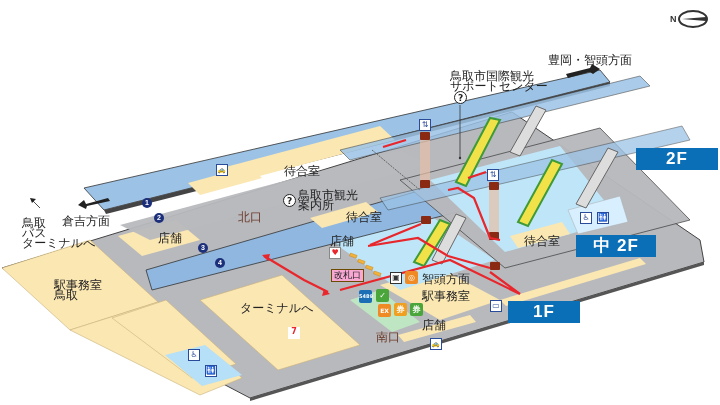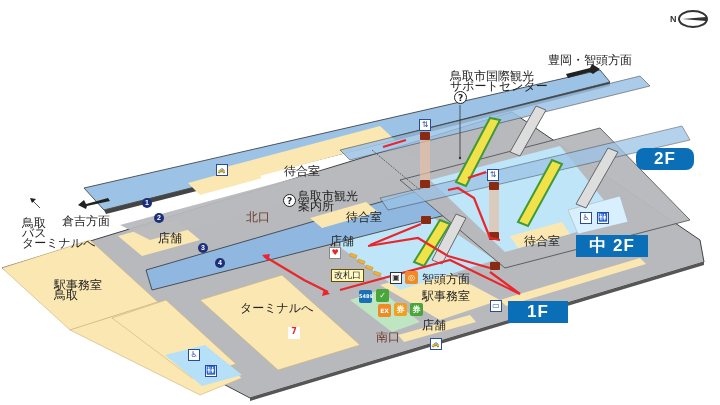--- a/index.html
+++ b/index.html
@@ -5,21 +5,21 @@
   html, body { margin:0; padding:0; background:#ffffff; }
   body { width:720px; height:405px; overflow:hidden; position:relative;
          font-family:"DejaVu Sans", "Liberation Sans", sans-serif; }
   #map { position:absolute; left:0; top:0; width:720px; height:405px; }
   .lbl { position:absolute; font-size:12px; color:#222; white-space:nowrap; line-height:10px; }
   .lbl.brown { color:#6b3b2a; }
   .lbl.multi { white-space:pre; }
   .floor-tag { position:absolute; background:#0a6fb7; color:#fff; font-weight:bold;
                font-family:"Liberation Sans", sans-serif; font-size:17px; text-align:center;
                line-height:22px; height:22px; letter-spacing:1px; }
-  .gate { position:absolute; background:#fef9c3; border:1px solid #6b4a00; color:#222;
+  .gate { position:absolute; background:#f9a8d4; border:1px solid #6b4a00; color:#222;
           font-size:9px; line-height:11px; padding:0 2px; }
   .num { position:absolute; width:10px; height:10px; border-radius:50%; background:#1c2f7a;
          color:#fff; font-size:7px; font-weight:bold; text-align:center; line-height:10px;
          font-family:"Liberation Sans", sans-serif; }
   .ico { position:absolute; width:12px; height:12px; border:1px solid #2a4a9a; background:#fff;
          box-sizing:border-box; font-size:8px; line-height:10px; text-align:center; color:#2a4a9a; }
   .qmark { position:absolute; width:13px; height:13px; border:1.5px solid #222; border-radius:50%;
            background:#fff; font-size:9px; font-weight:bold; text-align:center; line-height:12px;
            box-sizing:border-box; color:#222; }
   .sq { position:absolute; width:13px; height:13px; font-size:8px; color:#fff; text-align:center;
@@ -124,48 +124,48 @@
   </g>
 
   <g>
     <ellipse cx="693" cy="19" rx="14" ry="8" fill="none" stroke="#333" stroke-width="2"></ellipse>
     <polygon points="682,19 706,17 706,21" fill="#333"></polygon>
     <text x="670" y="22" font-size="9" font-weight="bold" fill="#333" font-family="Liberation Sans, sans-serif">N</text>
   </g>
 </svg>
 
 
-<div class="floor-tag" style="left:636px;top:148px;width:58px;border-radius:8px;">2F</div>
-<div class="floor-tag" style="left:576px;top:235px;width:72px;">中 2F</div>
-<div class="floor-tag" style="left:508px;top:301px;width:60px;">1F</div>
+<div class="floor-tag" style="left:636px;top:148px;width:82px;">2F</div>
+<div class="floor-tag" style="left:576px;top:235px;width:80px;">中 2F</div>
+<div class="floor-tag" style="left:508px;top:301px;width:72px;">1F</div>
 
 
 <div class="lbl" style="left:548px;top:55px;">豊岡・智頭方面</div>
 <div class="lbl" style="left:62px;top:180px;margin-top:36px;">倉吉方面</div>
 <div class="lbl multi" style="left:22px;top:218px;">鳥取
 バス
 ターミナルへ</div>
 
 
 <div class="num" style="left:142px;top:198px;">1</div>
 <div class="num" style="left:154px;top:213px;">2</div>
 <div class="num" style="left:198px;top:243px;">3</div>
 <div class="num" style="left:215px;top:258px;">4</div>
 
 
 <div class="lbl multi" style="left:450px;top:71px;">鳥取市国際観光
 サポートセンター</div>
 <div class="qmark" style="left:454px;top:91px;">?</div>
 <div class="qmark" style="left:283px;top:194px;">?</div>
-<div class="lbl multi" style="left:298px;top:191px;">鳥取市観光
+<div class="lbl multi" style="left:298px;top:191px;font-family:Liberation Mono, monospace;">鳥取市観光
 案内所</div>
 <div class="lbl" style="left:284px;top:166px;">待合室</div>
 <div class="lbl" style="left:346px;top:212px;">待合室</div>
 <div class="lbl" style="left:524px;top:236px;">待合室</div>
-<div class="lbl brown" style="left:246px;top:212px;">北口</div>
+<div class="lbl brown" style="left:238px;top:212px;">北口</div>
 <div class="lbl brown" style="left:376px;top:332px;">南口</div>
 <div class="lbl" style="left:158px;top:233px;">店舗</div>
 <div class="lbl" style="left:330px;top:236px;">店舗</div>
 <div class="lbl" style="left:422px;top:320px;">店舗</div>
 <div class="lbl multi" style="left:54px;top:280px;">駅事務室
 鳥取</div>
 <div class="lbl" style="left:240px;top:303px;">ターミナルへ</div>
 <div class="gate" style="left:331px;top:269px;">改札口</div>
 <div class="lbl" style="left:422px;top:274px;">智頭方面</div>
 <div class="lbl" style="left:422px;top:291px;">駅事務室</div>

